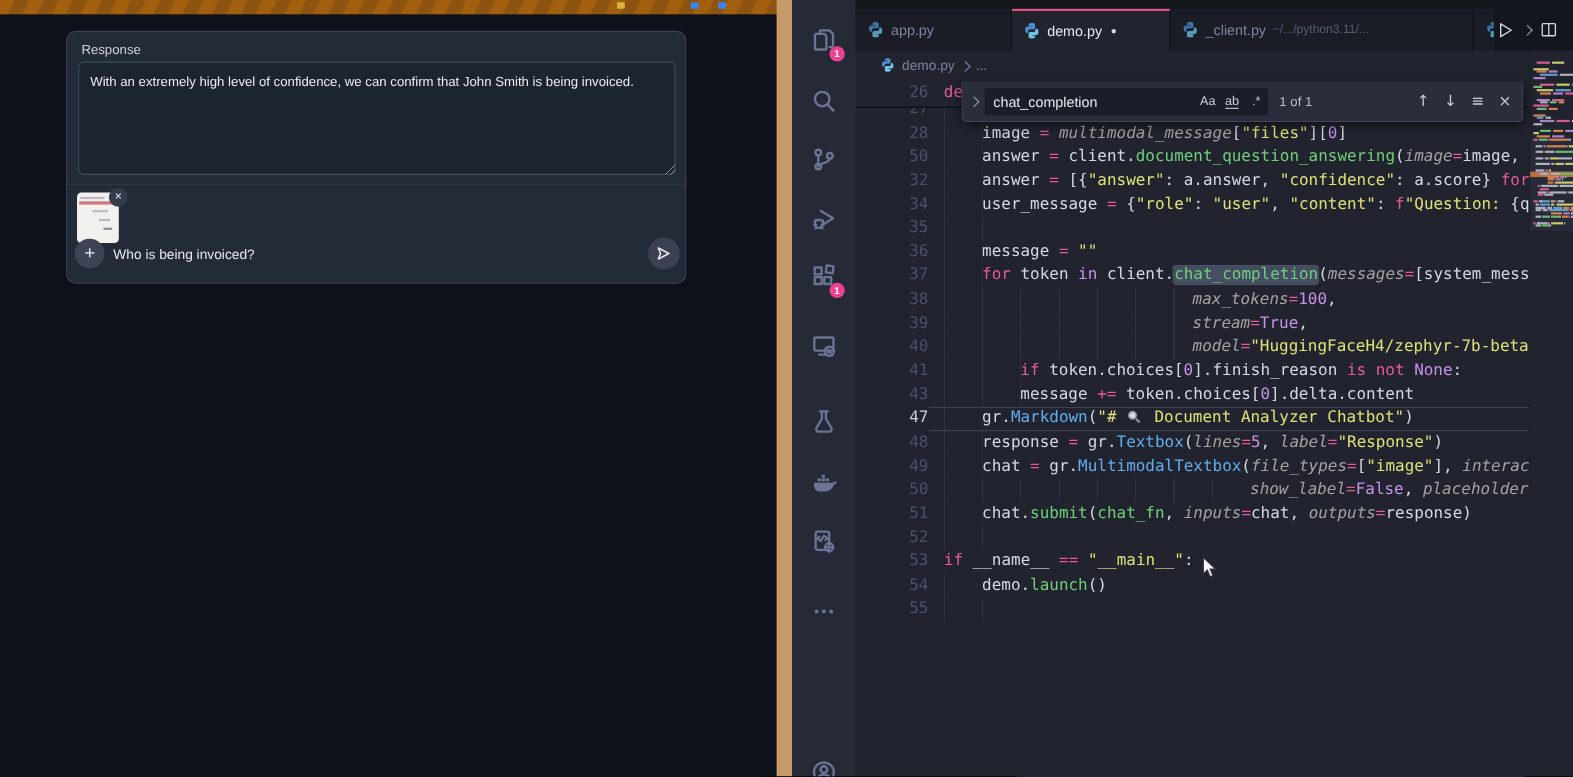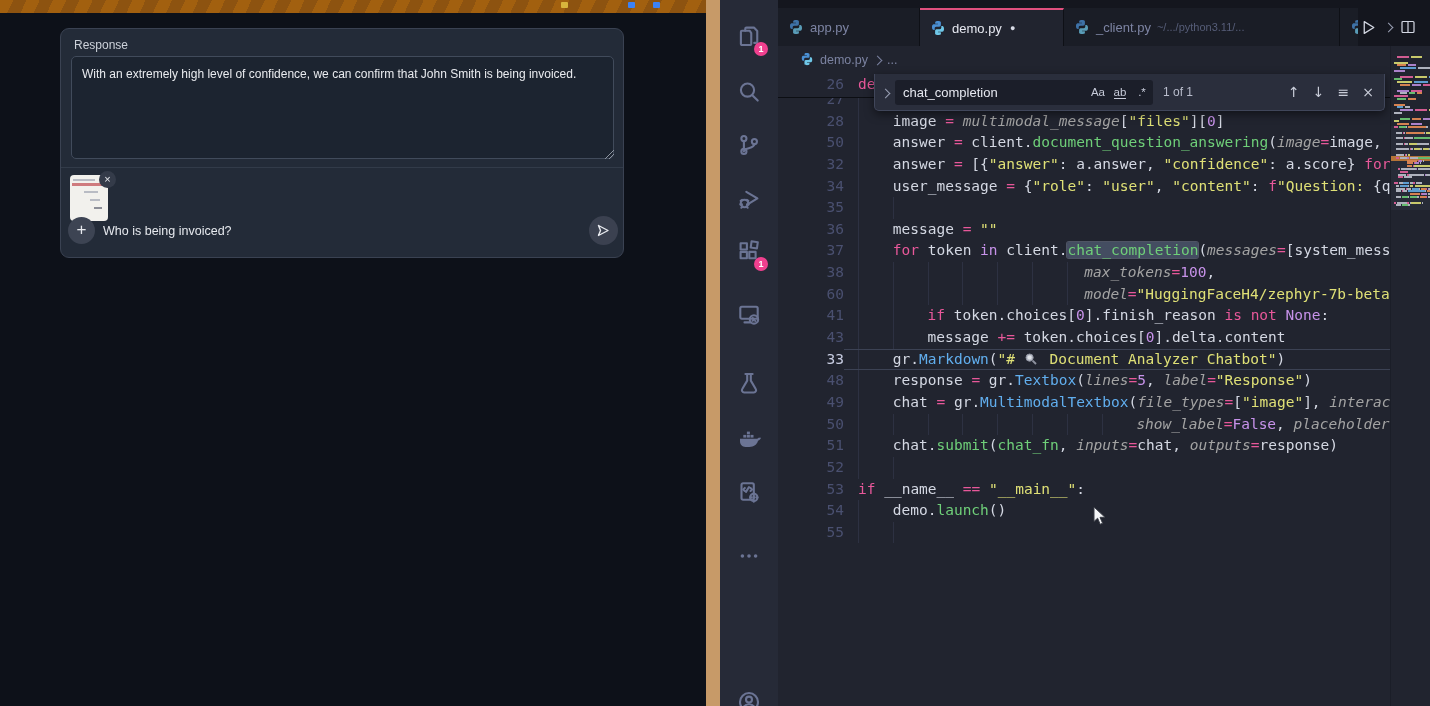--- a/index.html
+++ b/index.html
@@ -261,24 +261,25 @@
       <div class="code-scroll" id="code-scroll">
           <div class="row"><span class="ln">27</span><span class="ind" style="width: 43.5px;"></span></div>
           <div class="row"><span class="ln">28</span><span class="ind" style="width: 34.8px;"></span><span class="tok-v">image </span><span class="tok-k">=</span><span class="tok-v"> </span><span class="tok-p">multimodal_message</span><span class="tok-v">[</span><span class="tok-s">"files"</span><span class="tok-v">][</span><span class="tok-n">0</span><span class="tok-v">]</span></div>
           <div class="row"><span class="ln">50</span><span class="ind" style="width: 34.8px;"></span><span class="tok-v">answer </span><span class="tok-k">=</span><span class="tok-v"> client.</span><span class="tok-f">document_question_answering</span><span class="tok-v">(</span><span class="tok-p">image</span><span class="tok-k">=</span><span class="tok-v">image, </span></div>
           <div class="row"><span class="ln">32</span><span class="ind" style="width: 34.8px;"></span><span class="tok-v">answer </span><span class="tok-k">=</span><span class="tok-v"> [{</span><span class="tok-s">"answer"</span><span class="tok-v">: a.answer, </span><span class="tok-s">"confidence"</span><span class="tok-v">: a.score} </span><span class="tok-k">for</span></div>
           <div class="row"><span class="ln">34</span><span class="ind" style="width: 34.8px;"></span><span class="tok-v">user_message </span><span class="tok-k">=</span><span class="tok-v"> {</span><span class="tok-s">"role"</span><span class="tok-v">: </span><span class="tok-s">"user"</span><span class="tok-v">, </span><span class="tok-s">"content"</span><span class="tok-v">: </span><span class="tok-k">f</span><span class="tok-s">"Question: </span><span class="tok-v">{qu</span></div>
           <div class="row"><span class="ln">35</span><span class="ind" style="width: 43.5px;"></span></div>
           <div class="row"><span class="ln">36</span><span class="ind" style="width: 34.8px;"></span><span class="tok-v">message </span><span class="tok-k">=</span><span class="tok-v"> </span><span class="tok-s">""</span></div>
           <div class="row"><span class="ln">37</span><span class="ind" style="width: 34.8px;"></span><span class="tok-k">for</span><span class="tok-v"> token </span><span class="tok-n">in</span><span class="tok-v"> client.</span><span class="tok-fh">chat_completion</span><span class="tok-v">(</span><span class="tok-p">messages</span><span class="tok-k">=</span><span class="tok-v">[system_messa</span></div>
           <div class="row"><span class="ln">38</span><span class="ind" style="width: 226.2px;"></span><span class="tok-p">max_tokens</span><span class="tok-k">=</span><span class="tok-n">100</span><span class="tok-v">,</span></div>
-          <div class="row"><span class="ln">60</span><span class="ind" style="width: 226.2px;"></span><span class="tok-p">model</span><span class="tok-k">=</span><span class="tok-s">"HuggingFaceH4/zephyr-7b-beta</span></div>
+          <div class="row"><span class="ln">39</span><span class="ind" style="width: 226.2px;"></span><span class="tok-p">stream</span><span class="tok-k">=</span><span class="tok-n">True</span><span class="tok-v">,</span></div>
+          <div class="row"><span class="ln">40</span><span class="ind" style="width: 226.2px;"></span><span class="tok-p">model</span><span class="tok-k">=</span><span class="tok-s">"HuggingFaceH4/zephyr-7b-beta</span></div>
           <div class="row"><span class="ln">41</span><span class="ind" style="width: 69.6px;"></span><span class="tok-k">if</span><span class="tok-v"> token.choices[</span><span class="tok-n">0</span><span class="tok-v">].finish_reason </span><span class="tok-k">is</span><span class="tok-v"> </span><span class="tok-k">not</span><span class="tok-v"> </span><span class="tok-n">None</span><span class="tok-v">:</span></div>
           <div class="row"><span class="ln">43</span><span class="ind" style="width: 69.6px;"></span><span class="tok-v">message </span><span class="tok-k">+=</span><span class="tok-v"> token.choices[</span><span class="tok-n">0</span><span class="tok-v">].delta.content</span></div>
-          <div class="row current"><span class="ln">33</span><span class="ind" style="width: 34.8px;"></span><span class="tok-v">gr.</span><span class="tok-c">Markdown</span><span class="tok-v">(</span><span class="tok-s">"# </span><span class="mag"><svg width="14" height="14" viewBox="0 0 14 14" style="vertical-align:-2px">
+          <div class="row current"><span class="ln">47</span><span class="ind" style="width: 34.8px;"></span><span class="tok-v">gr.</span><span class="tok-c">Markdown</span><span class="tok-v">(</span><span class="tok-s">"# </span><span class="mag"><svg width="14" height="14" viewBox="0 0 14 14" style="vertical-align:-2px">
                 <circle cx="5.6" cy="5.6" r="3.6" fill="#b9bdc9" stroke="#8d919e" stroke-width="1"></circle>
                 <circle cx="5.6" cy="5.6" r="2" fill="#dfe2e8"></circle>
                 <line x1="8.6" y1="8.6" x2="12" y2="12" stroke="#8d919e" stroke-width="2"></line>
               </svg></span><span class="tok-s"> Document Analyzer Chatbot"</span><span class="tok-v">)</span></div>
           <div class="row"><span class="ln">48</span><span class="ind" style="width: 34.8px;"></span><span class="tok-v">response </span><span class="tok-k">=</span><span class="tok-v"> gr.</span><span class="tok-c">Textbox</span><span class="tok-v">(</span><span class="tok-p">lines</span><span class="tok-k">=</span><span class="tok-n">5</span><span class="tok-v">, </span><span class="tok-p">label</span><span class="tok-k">=</span><span class="tok-s">"Response"</span><span class="tok-v">)</span></div>
           <div class="row"><span class="ln">49</span><span class="ind" style="width: 34.8px;"></span><span class="tok-v">chat </span><span class="tok-k">=</span><span class="tok-v"> gr.</span><span class="tok-c">MultimodalTextbox</span><span class="tok-v">(</span><span class="tok-p">file_types</span><span class="tok-k">=</span><span class="tok-v">[</span><span class="tok-s">"image"</span><span class="tok-v">], </span><span class="tok-p">interacti</span></div>
           <div class="row"><span class="ln">50</span><span class="ind" style="width: 278.4px;"></span><span class="tok-p">show_label</span><span class="tok-k">=</span><span class="tok-n">False</span><span class="tok-v">, </span><span class="tok-p">placeholder</span><span class="tok-k">=</span></div>
           <div class="row"><span class="ln">51</span><span class="ind" style="width: 34.8px;"></span><span class="tok-v">chat.</span><span class="tok-f">submit</span><span class="tok-v">(</span><span class="tok-f">chat_fn</span><span class="tok-v">, </span><span class="tok-p">inputs</span><span class="tok-k">=</span><span class="tok-v">chat, </span><span class="tok-p">outputs</span><span class="tok-k">=</span><span class="tok-v">response)</span></div>
           <div class="row"><span class="ln">52</span><span class="ind" style="width: 43.5px;"></span></div>
           <div class="row"><span class="ln">53</span><span class="tok-k">if</span><span class="tok-v"> __name__ </span><span class="tok-k">==</span><span class="tok-v"> </span><span class="tok-s">"__main__"</span><span class="tok-v">:</span></div>

